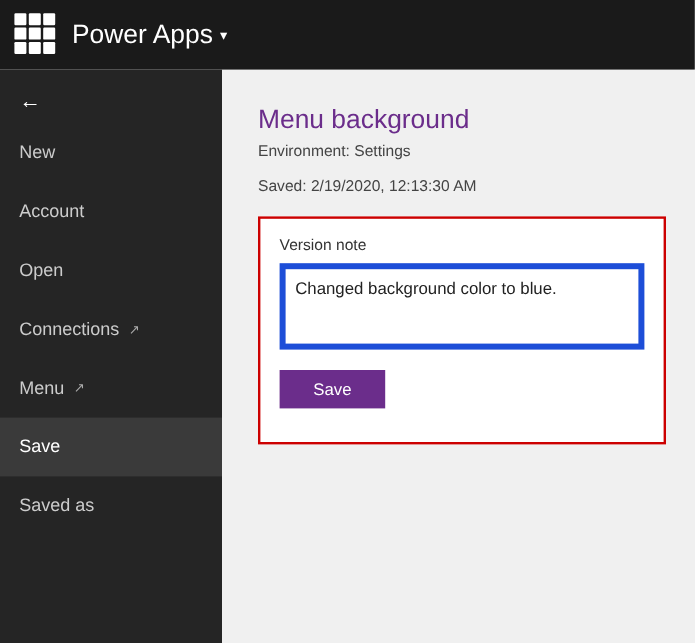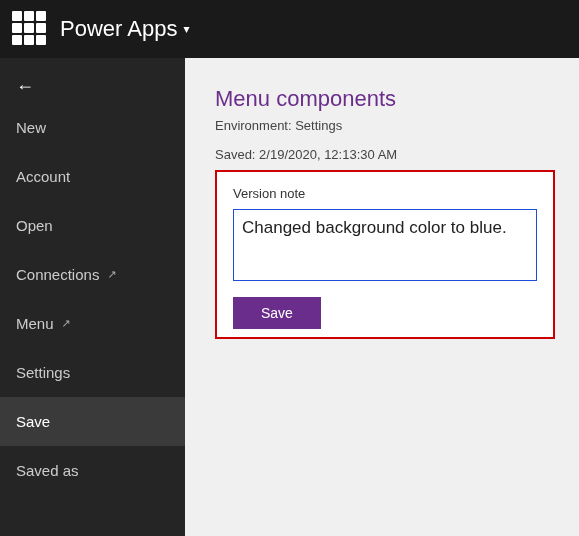--- a/index.html
+++ b/index.html
@@ -99,41 +99,41 @@
       margin-bottom: 6px;
     }
     .environment-label {
       font-size: 13px;
       color: #444;
       margin-bottom: 14px;
     }
     .saved-label {
       font-size: 13px;
       color: #444;
-      margin-bottom: 8px;
+      margin-bottom: 18px;
     }
 
     
     .version-box {
       border: 2px solid #cc0000;
       background: white;
-      padding: 14px 16px 8px 16px;
+      padding: 14px 16px 28px 16px;
       width: 340px;
     }
     .version-note-label {
       font-size: 13px;
       color: #333;
       margin-bottom: 8px;
     }
     .version-textarea {
       width: 100%;
       height: 72px;
-      border: 1px solid #1d4ed8;
+      border: 5px solid #1d4ed8;
       padding: 8px;
-      font-size: 17px;
+      font-size: 14px;
       font-family: 'Segoe UI', sans-serif;
       color: #222;
       resize: none;
       outline: none;
     }
     .save-button {
       margin-top: 12px;
       background: #6b2d8b;
       color: white;
       border: none;
@@ -175,33 +175,30 @@
     <span>Open</span>
   </div>
   <div class="sidebar-item">
     <span>Connections</span>
     <span class="external-icon">↗</span>
   </div>
   <div class="sidebar-item">
     <span>Menu</span>
     <span class="external-icon">↗</span>
   </div>
-  <div class="sidebar-item">
-    <span>Settings</span>
-  </div>
   <div class="sidebar-item active">
     <span>Save</span>
   </div>
   <div class="sidebar-item">
     <span>Saved as</span>
   </div>
 </div>
 
 <div class="main">
-  <div class="page-title">Menu components</div>
+  <div class="page-title">Menu background</div>
   <div class="environment-label">Environment: Settings</div>
   <div class="saved-label">Saved: 2/19/2020, 12:13:30 AM</div>
 
   <div class="version-box">
     <div class="version-note-label">Version note</div>
     <textarea class="version-textarea" style="">Changed background color to blue.</textarea>
     <button class="save-button">Save</button>
   </div>
 </div>
 

